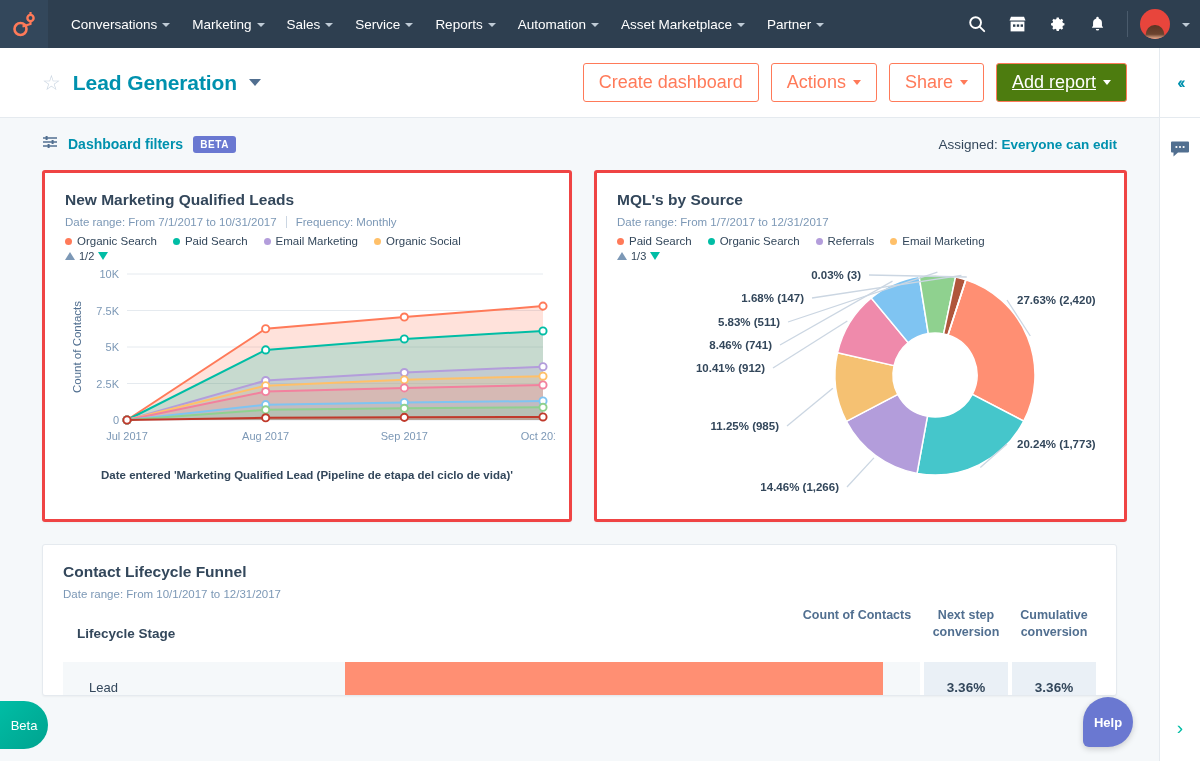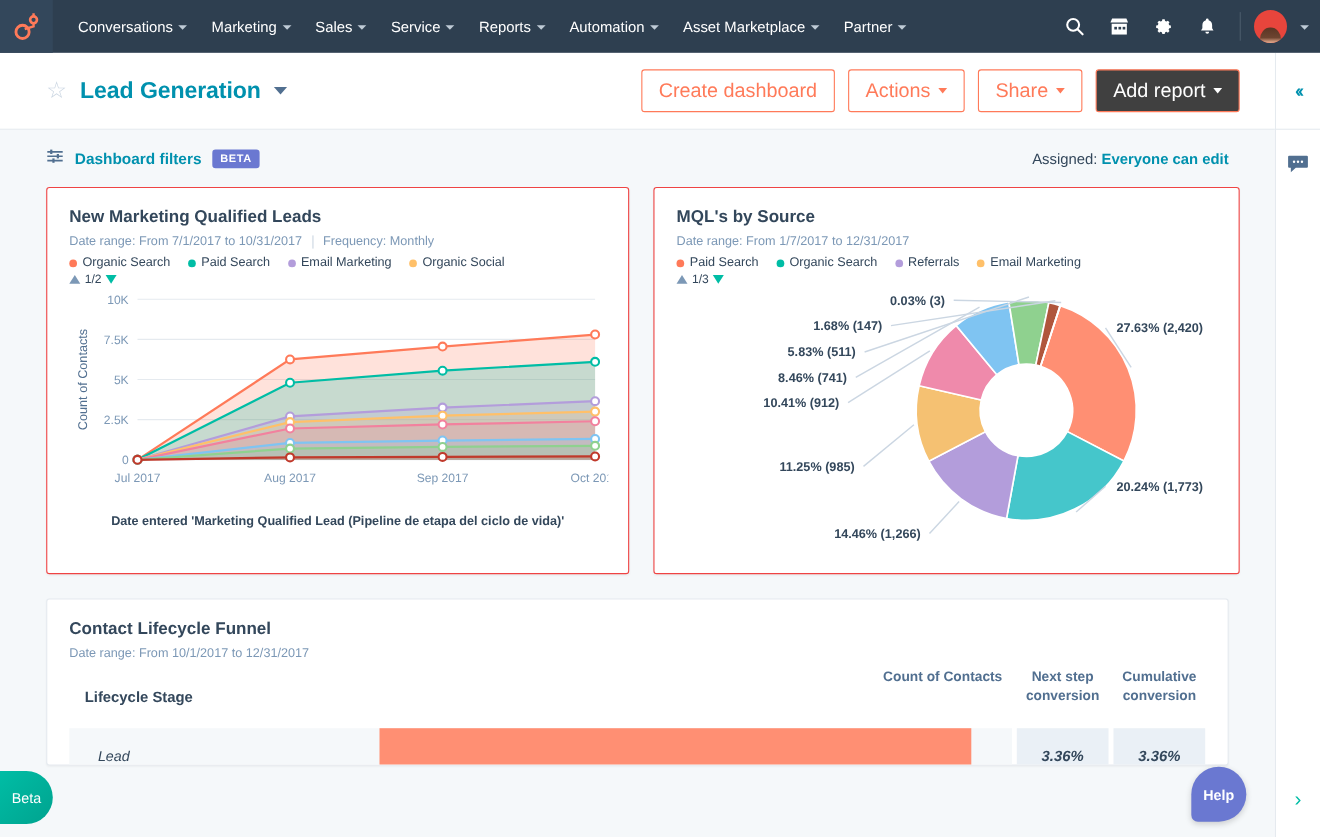--- a/index.html
+++ b/index.html
@@ -62,21 +62,21 @@
   .title-caret {
     width: 0; height: 0; border-left: 6px solid transparent;
     border-right: 6px solid transparent; border-top: 7px solid #516f90; cursor: pointer;
   }
   .hdr-buttons { display: flex; align-items: center; gap: 12px; }
   .btn {
     font-size: 18px; padding: 8px 15px; border-radius: 3px; cursor: pointer;
     border: 1px solid #ff7a59; color: #ff7a59; background: #fff; white-space: nowrap;
     display: flex; align-items: center; gap: 7px; font-family: inherit;
   }
-  .btn.primary { background: #404040; color: #fff; border-color: #ff7a59; }
+  .btn.primary { background: #4d7c0f; color: #fff; border-color: #ff7a59; text-decoration: underline; }
   .btn-caret {
     width: 0; height: 0; border-left: 4px solid transparent;
     border-right: 4px solid transparent; border-top: 5px solid currentColor;
   }
 
   
   .filter-bar {
     height: 52px; display: flex; align-items: center; justify-content: space-between;
     padding: 0 42px;
   }
@@ -85,21 +85,21 @@
   .beta-badge {
     background: #6a78d1; color: #fff; font-size: 10px; font-weight: bold;
     padding: 3px 7px; border-radius: 3px; letter-spacing: 0.6px;
   }
   .assigned-wrap { font-size: 13.5px; color: #33475b; }
   .assigned-link { color: #0091ae; font-weight: bold; cursor: pointer; }
 
   
   .cards { padding: 0 42px; display: flex; gap: 22px; }
   .card {
-    background: #fff; border: 1px solid #ef4444; border-radius: 3px;
+    background: #fff; border: 3px solid #ef4444; border-radius: 3px;
     box-shadow: 0 1px 2px rgba(0,0,0,0.04);
   }
   .card-a { width: 530px; height: 352px; padding: 18px 20px 0 20px; }
   .card-b { width: 533px; height: 352px; padding: 18px 20px 0 20px; }
   .card-title { font-size: 15.5px; font-weight: bold; color: #33475b; margin-bottom: 7px; }
   .card-sub { font-size: 11.5px; color: #7c98b6; margin-bottom: 7px; display: flex; align-items: center; }
   .sub-sep { display: inline-block; width: 1px; height: 12px; background: #cbd6e2; margin: 0 9px; }
   .legend { display: flex; align-items: center; gap: 16px; flex-wrap: wrap; margin-bottom: 3px; }
   .legend-item { display: flex; align-items: center; gap: 5px; cursor: pointer; }
   .legend-dot { width: 7px; height: 7px; border-radius: 50%; }
@@ -126,21 +126,21 @@
     padding: 18px 20px 0 20px; height: 152px; overflow: hidden;
   }
   .funnel-head { display: flex; justify-content: space-between; align-items: flex-end; }
   .stage-label { font-size: 13.5px; font-weight: bold; color: #33475b; margin-top: 14px; margin-left: 14px; }
   .funnel-cols { display: flex; gap: 4px; }
   .funnel-col-head {
     width: 84px; text-align: center; font-size: 12.5px; font-weight: bold;
     color: #516f90; line-height: 1.35;
   }
   .funnel-col-head.wide { width: 126px; }
-  .funnel-row { display: flex; align-items: stretch; margin-top: 21px; height: 52px; font-style: italic; }
+  .funnel-row { display: flex; align-items: stretch; margin-top: 21px; height: 52px; }
   .row-bar-zone { flex: 1; display: flex; align-items: stretch; background: #f5f8fa; position: relative; }
   .row-name {
     font-size: 13px; color: #33475b; display: flex; align-items: center;
     padding-left: 26px; white-space: nowrap;
   }
   .bar {
     background: #ff8f73; display: flex; align-items: flex-end; color: #14532d;
     font-size: 13px; padding-left: 16px;
   }
   .bar-val-out {

